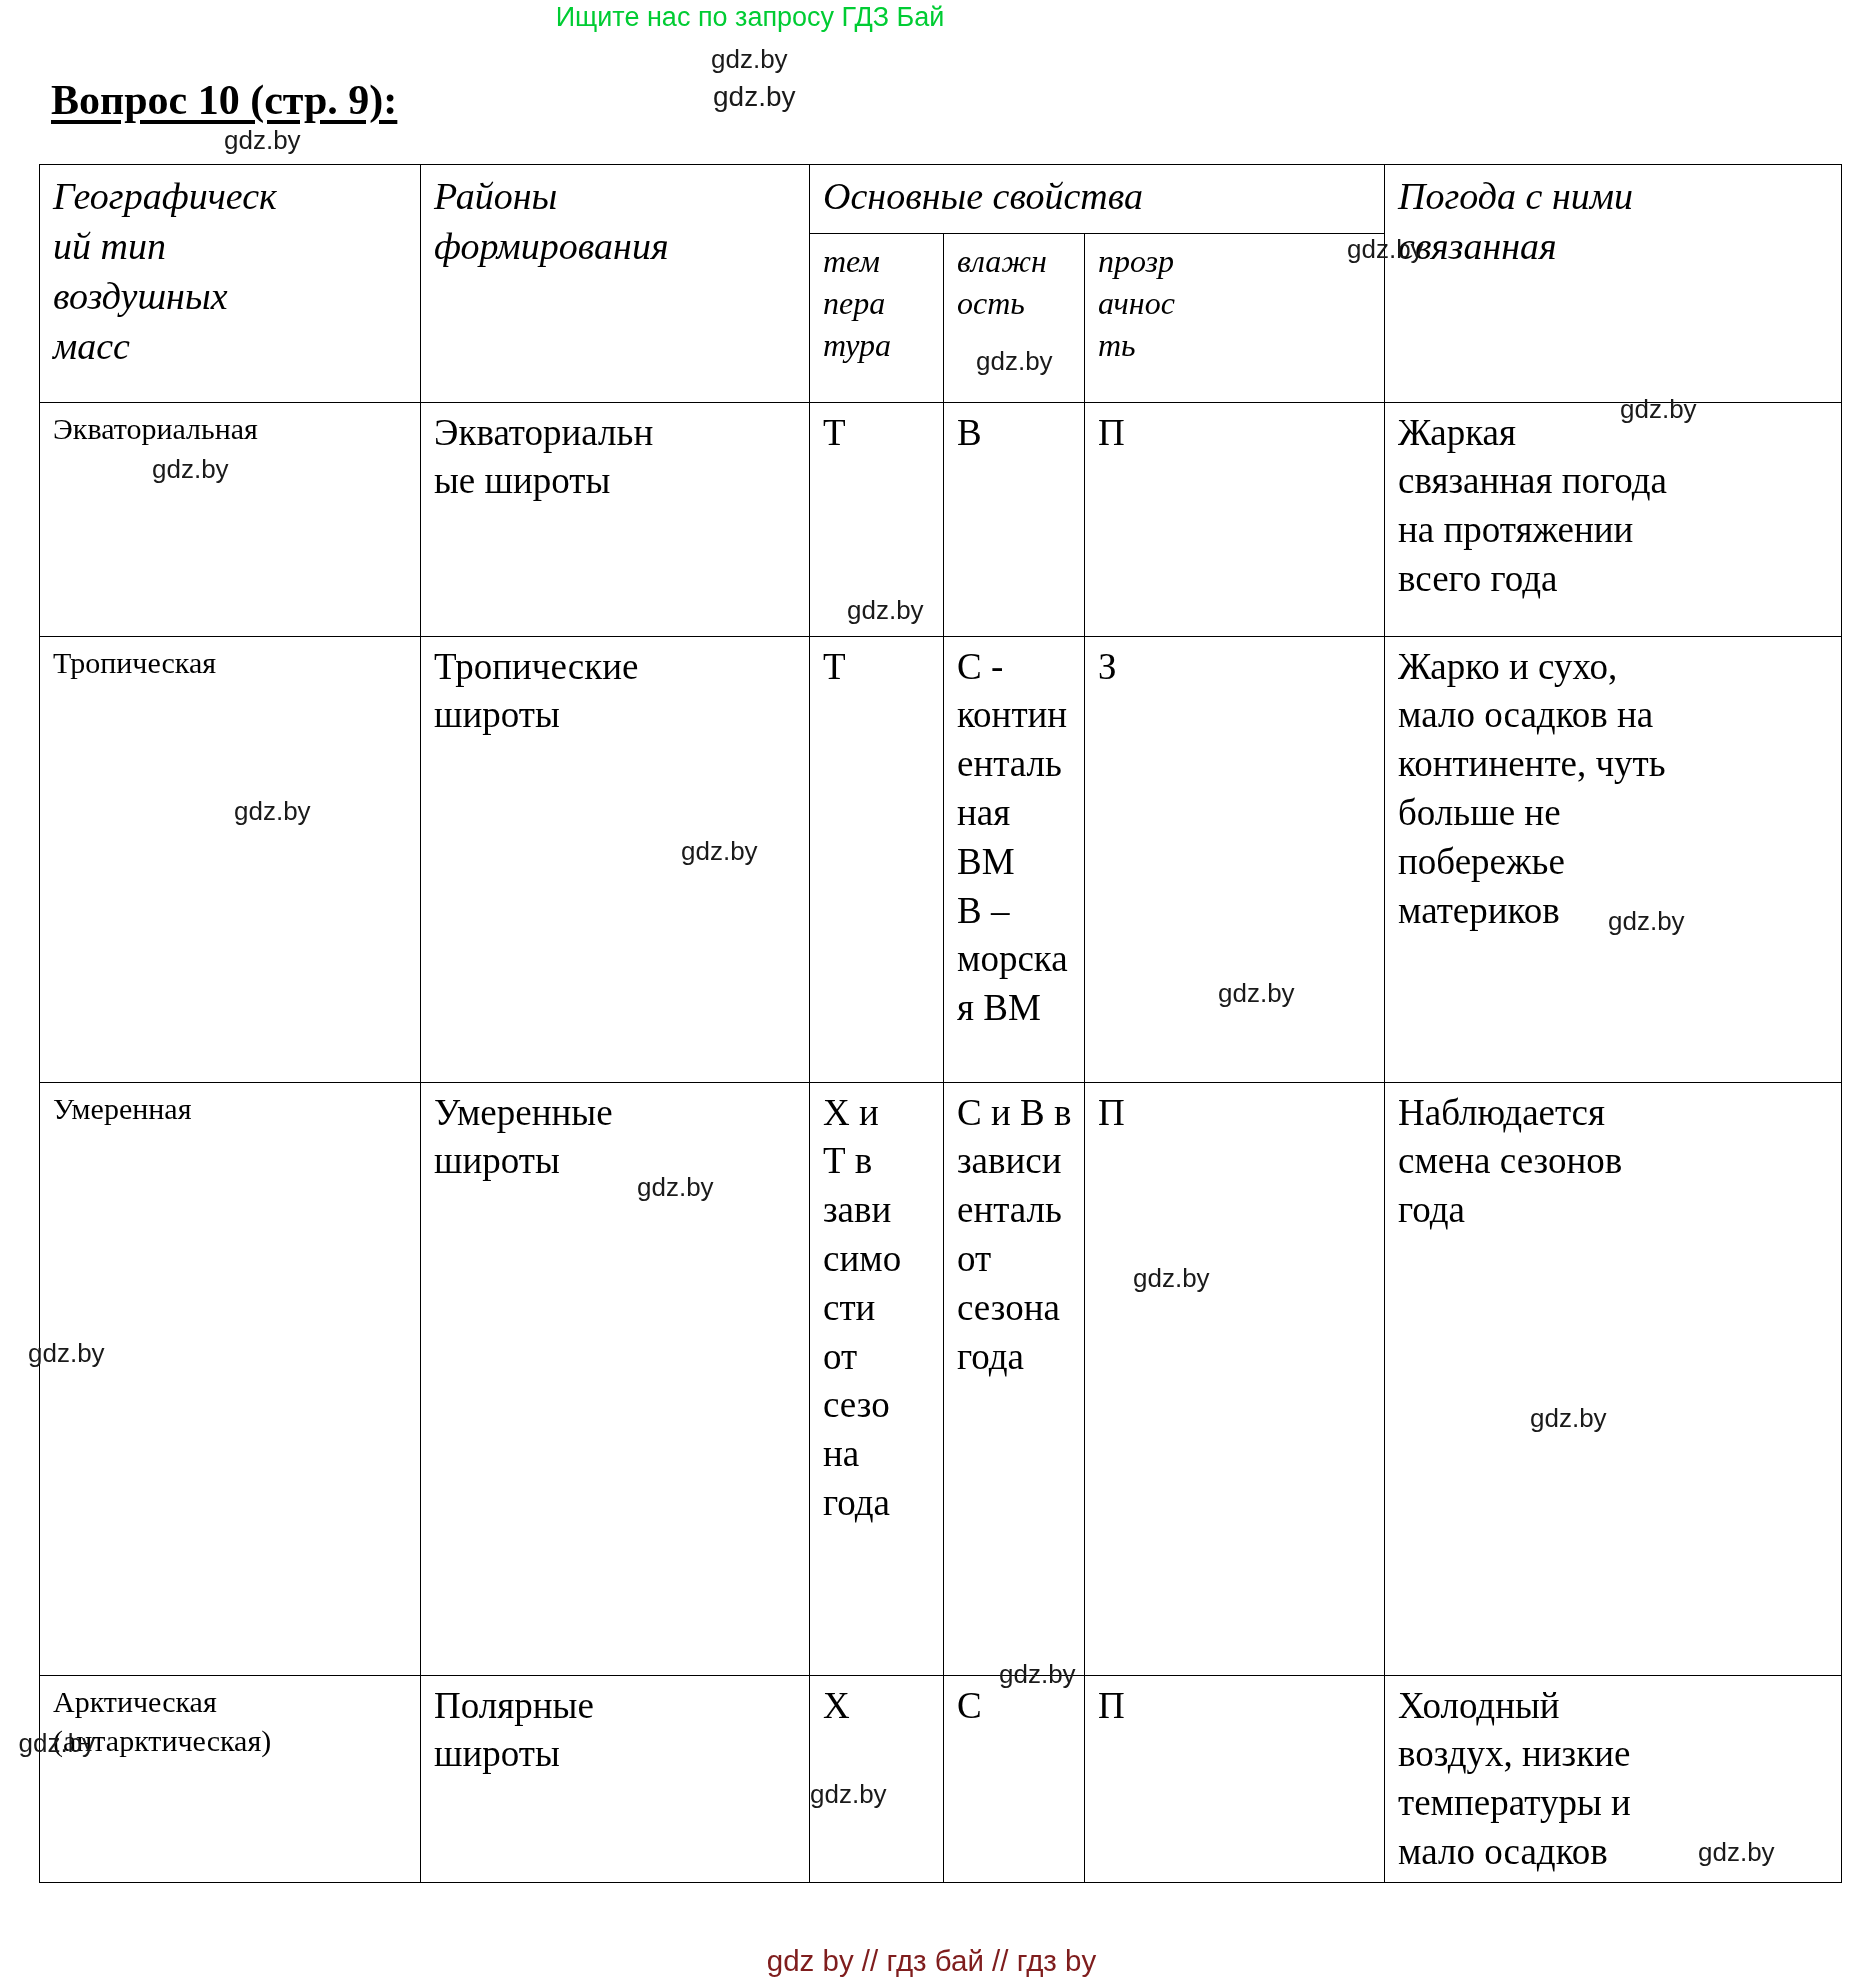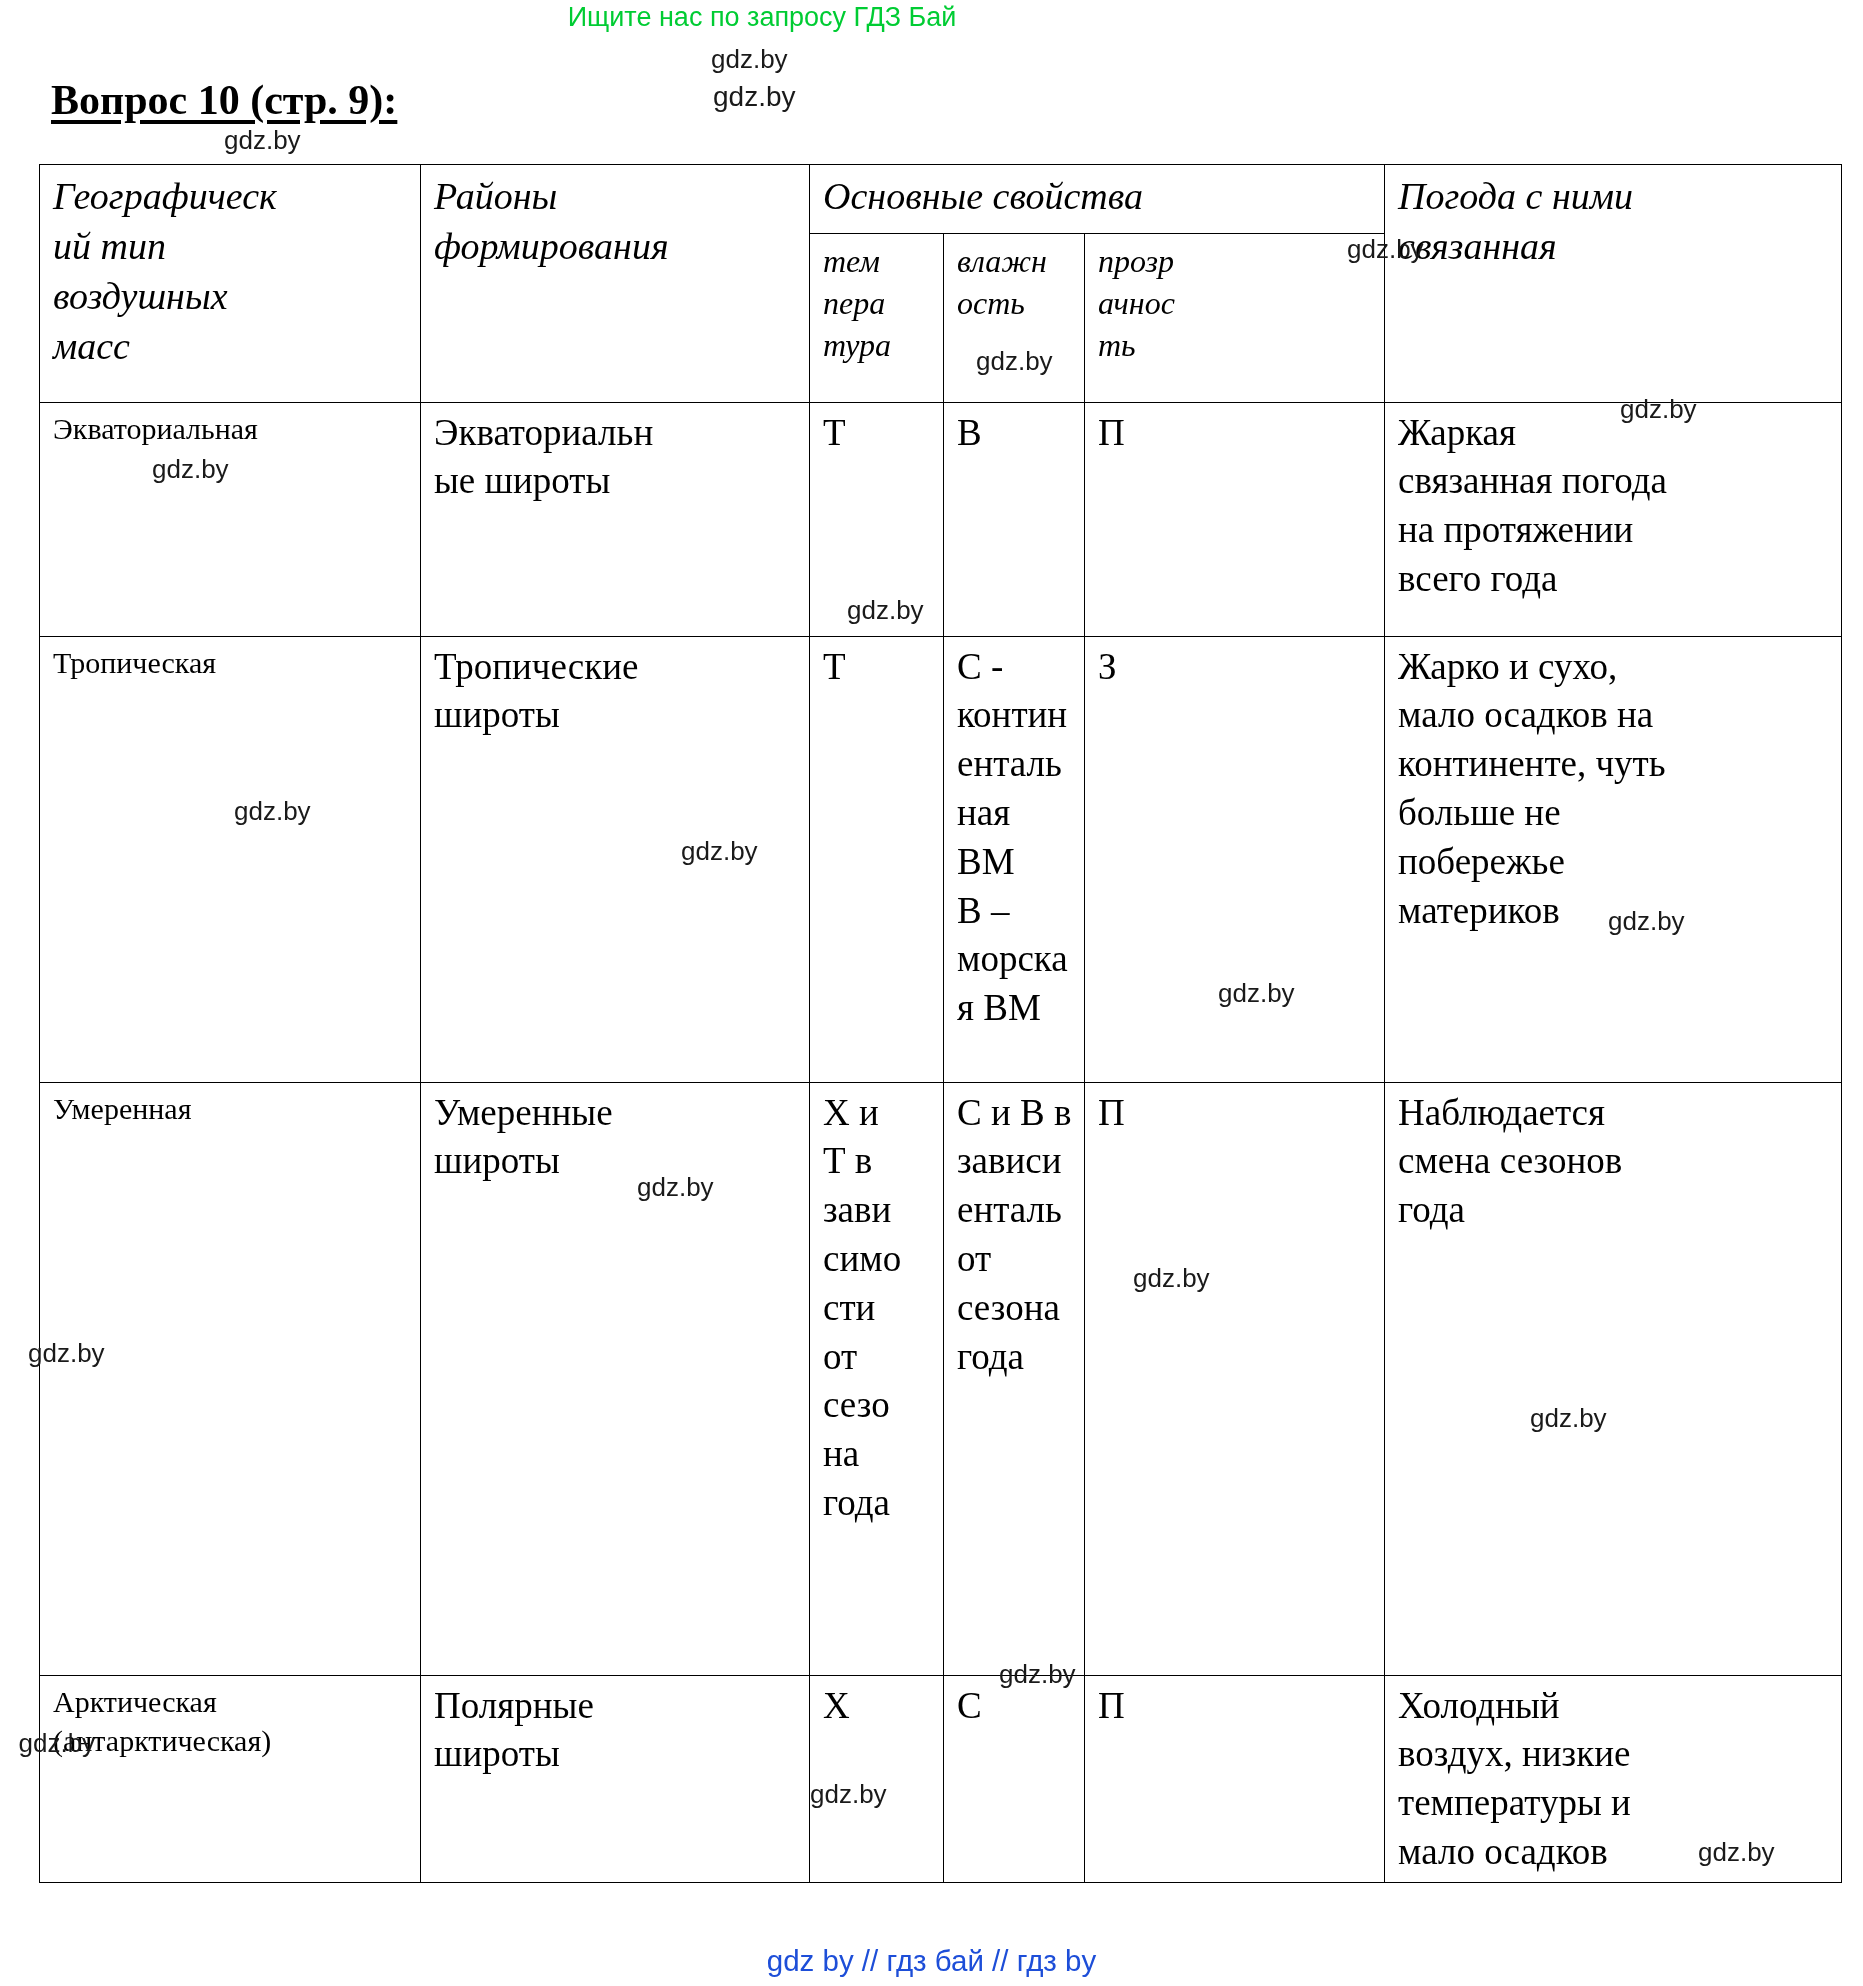--- a/index.html
+++ b/index.html
@@ -13,21 +13,21 @@
     position: relative;
     font-family: "Liberation Serif", serif;
     color: #000000;
     overflow: hidden;
   }
 
   
   .promo {
     position: absolute;
     top: 1.8px;
-    left: 12px;
+    left: 0;
     width: 1500px;
     text-align: center;
     font-family: "Liberation Sans", sans-serif;
     font-size: 27px;
     color: #00cc33;
     white-space: nowrap;
   }
 
   
   .wm {
@@ -124,21 +124,21 @@
 
   
   .footer {
     position: absolute;
     left: 0;
     top: 1944px;
     width: 1863px;
     text-align: center;
     font-family: "Liberation Sans", sans-serif;
     font-size: 29.5px;
-    color: #1d4ed8;
+    color: #7f1d1d;
     white-space: nowrap;
   }
 </style>
 </head>
 <body>
 
 <div class="promo">Ищите нас по запросу ГДЗ Бай</div>
 
 <div class="page-title">Вопрос 10 (стр. 9):</div>
 

